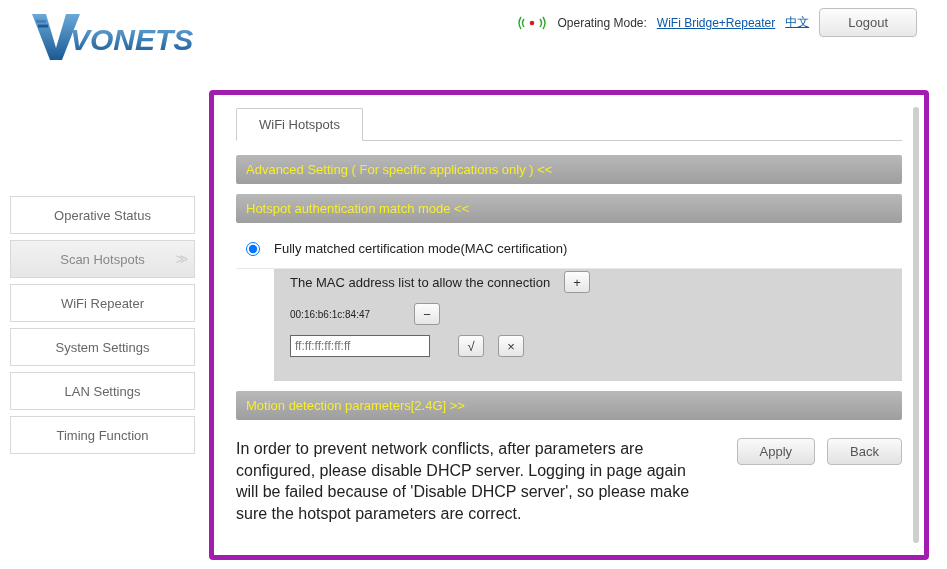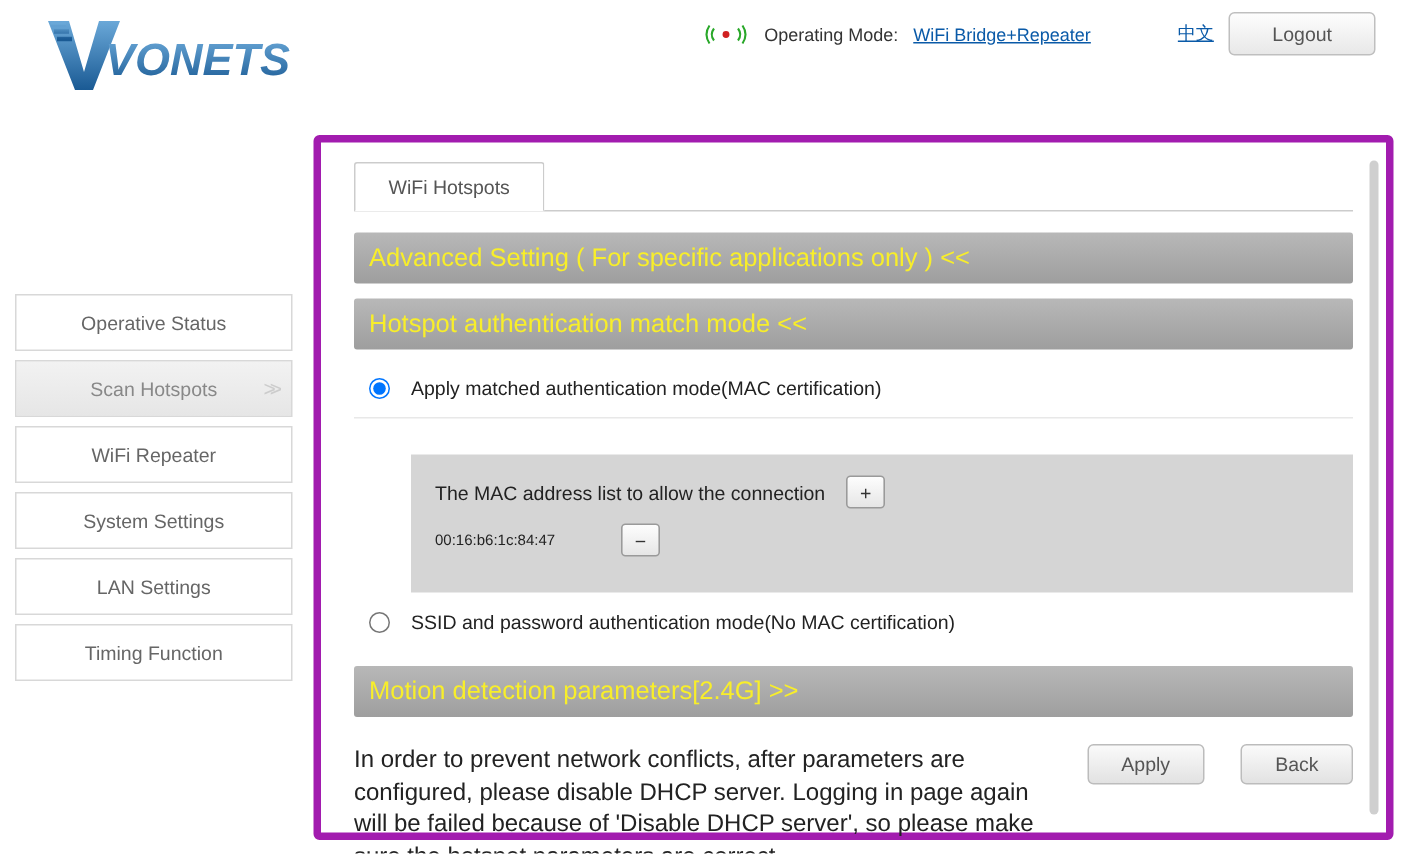--- a/index.html
+++ b/index.html
@@ -24,21 +24,21 @@
   .header-right {
     margin-left: auto;
     display: flex;
     align-items: center;
     gap: 10px;
     font-size: 12px;
     padding-bottom: 4px;
   }
   .op-mode-label { color: #333; }
   .op-mode-value { color: #0a5aa8; text-decoration: underline; }
-  .lang-link { color: #0a5aa8; text-decoration: underline; cursor: pointer; margin-left: 48px; }
+  .lang-link { color: #0a5aa8; text-decoration: underline; cursor: pointer; }
   .logout-btn {
     background: linear-gradient(#fdfdfd,#e8e8e8);
     border: 1px solid #bfbfbf;
     border-radius: 4px;
     padding: 6px 28px;
     font-size: 13px;
     color: #555;
     cursor: pointer;
   }
   .signal-icon { display: inline-flex; align-items: center; }
@@ -106,45 +106,44 @@
     padding: 8px 22px;
     font-size: 13px;
     color: #555;
     border-radius: 2px 2px 0 0;
     position: relative;
     top: 1px;
   }
   .section-bar {
     background: linear-gradient(#b8b8b8,#9e9e9e);
     color: #f8ee2a;
-    font-size: 17px;
+    font-size: 13px;
     padding: 7px 10px;
     margin-top: 14px;
     border-radius: 2px;
   }
   .panel {
     border: 0;
     margin-top: 6px;
   }
   .radio-row {
     display: flex;
     align-items: center;
     gap: 14px;
     padding: 12px 10px;
     font-size: 13px;
     color: #222;
     border-bottom: 1px solid #e8e8e8;
   }
   .gray-box {
     background: #d5d5d5;
     margin-left: 38px;
-    padding: 14px 16px 14px 16px;
+    padding: 2px 16px 14px 16px;
     font-size: 13px;
     color: #222;
-    margin-top: 24px;
   }
   .gray-box-row {
     display: flex;
     align-items: center;
     gap: 14px;
     margin-bottom: 10px;
   }
   .small-btn {
     width: 26px;
     height: 22px;
@@ -174,21 +173,21 @@
     margin-top: 18px;
     gap: 14px;
     align-items: flex-start;
   }
   .note {
     font-size: 16px;
     color: #222;
     line-height: 1.35;
     max-width: 470px;
   }
-  .foot-btns { margin-left:auto; display:flex; gap:24px;}
+  .foot-btns { margin-left:auto; display:flex; gap:12px;}
   .foot-btn {
     background: linear-gradient(#fafafa,#e2e2e2);
     border: 1px solid #bcbcbc;
     border-radius: 4px;
     padding: 5px 22px;
     font-size: 13px;
     color: #555;
     cursor: pointer;
   }
   .tabstrip { border-bottom:1px solid #ccc; margin-bottom:4px;}
@@ -261,38 +260,40 @@
       <div class="tab">WiFi Hotspots</div>
     </div>
 
     <div class="section-bar">Advanced Setting ( For specific applications only ) &lt;&lt;</div>
 
     <div class="section-bar" style="margin-top:10px">Hotspot authentication match mode &lt;&lt;</div>
 
     <div class="panel">
       <div class="radio-row">
         <input type="radio" checked="" style="">
-        <span>Apply matched authentication mode(MAC certification)</span>
+        <span>Fully matched certification mode(MAC certification)</span>
       </div>
 
       <div class="gray-box">
         <div class="gray-box-row">
           <span>The MAC address list to allow the connection</span>
           <button class="small-btn">+</button>
         </div>
         <div class="gray-box-row">
           <span class="mac-display">00:16:b6:1c:84:47</span>
           <button class="small-btn">−</button>
         </div>
+        <div class="gray-box-row">
+          <input class="mac-input" placeholder="ff:ff:ff:ff:ff:ff" style="">
+          <span style="width:0"></span>
+          <button class="small-btn">√</button>
+          <button class="small-btn">×</button>
+        </div>
       </div>
 
-      <div class="radio-row" style="border-bottom:none">
-        <input type="radio" style="">
-        <span>SSID and password authentication mode(No MAC certification)</span>
-      </div>
     </div>
 
     <div class="section-bar" style="margin-top:10px">Motion detection parameters[2.4G] &gt;&gt;</div>
 
     <div class="footer-row">
       <div class="note">In order to prevent network conflicts, after parameters are configured, please disable DHCP server. Logging in page again will be failed because of 'Disable DHCP server', so please make sure the hotspot parameters are correct.</div>
       <div class="foot-btns">
         <button class="foot-btn">Apply</button>
         <button class="foot-btn">Back</button>
       </div>

